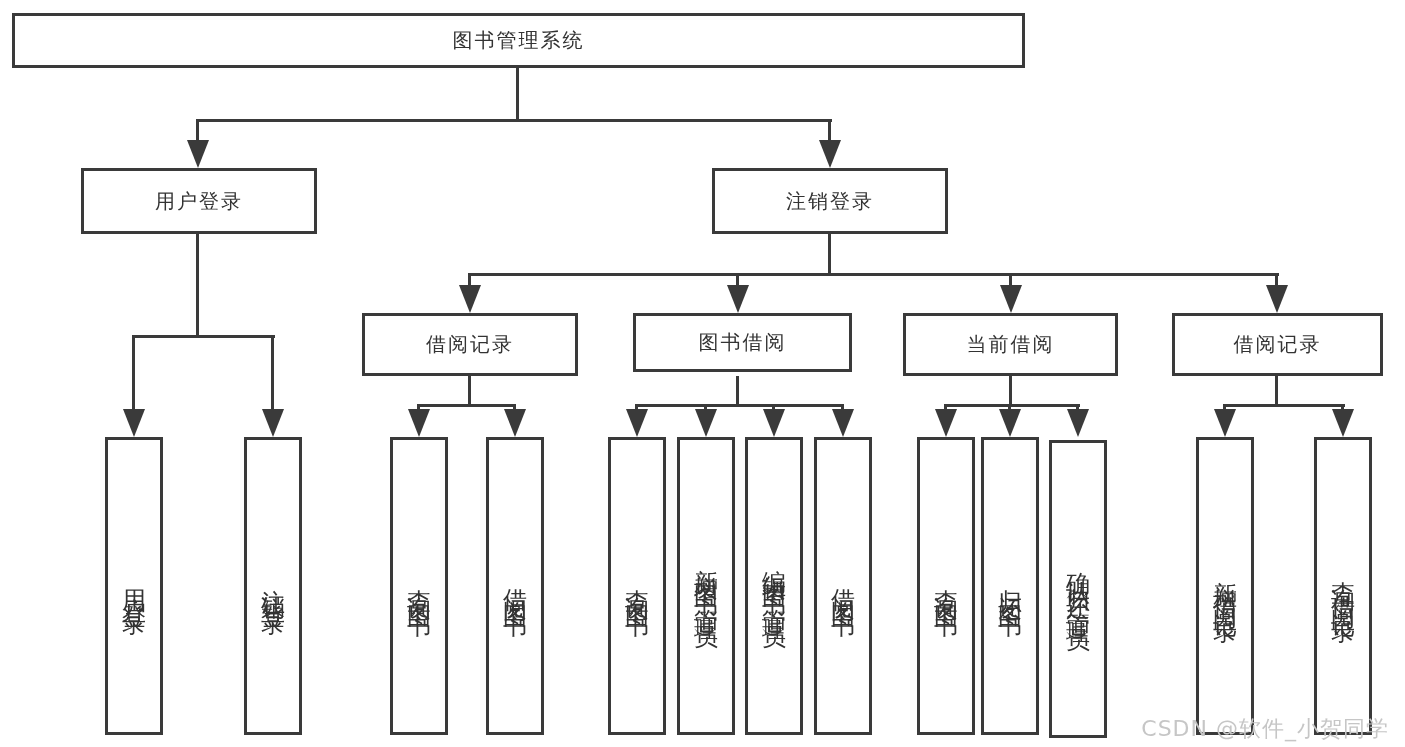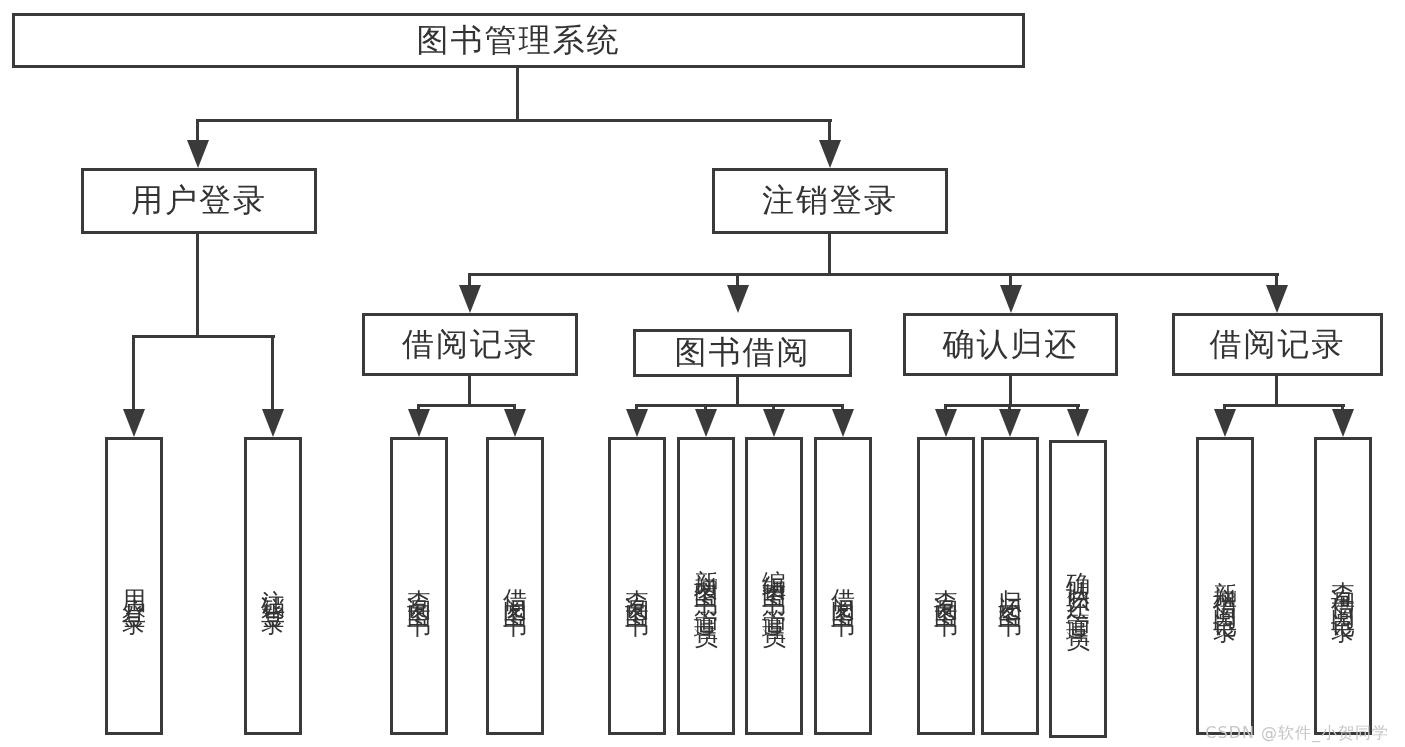--- a/index.html
+++ b/index.html
@@ -17,40 +17,40 @@
     color:var(--text);
     overflow:hidden;
   }
   .box{
     position:absolute;
     box-sizing:border-box;
     border:3px solid var(--line);
     background:var(--bg);
     display:flex;align-items:center;justify-content:center;
   }
-  .hbox{font-size:32px;letter-spacing:2px;white-space:nowrap;}
+  .hbox{font-size:20px;letter-spacing:2px;white-space:nowrap;}
   .leaf .vtext{
     writing-mode:vertical-rl;
     text-orientation:mixed;
     font-size:24px;
     line-height:1;
     letter-spacing:8px;
   }
   .vline{position:absolute;width:3px;background:var(--line);}
   .hline{position:absolute;height:3px;background:var(--line);}
   .arrow{
     position:absolute;width:0;height:0;
     border-left:11px solid transparent;
     border-right:11px solid transparent;
     border-top:28px solid var(--line);
   }
   .watermark{
     position:absolute;
     right:16px;bottom:3px;
-    font-size:16px;
+    font-size:22px;
     letter-spacing:1px;
     color:var(--wm);
     white-space:nowrap;
     z-index:5;
   }
 </style>
 </head>
 <body>
 
 <div class="canvas">
@@ -87,25 +87,25 @@
   <div class="vline" style="left:736px;top:273px;height:16px;"></div>
   <div class="arrow" style="left:727px;top:285px;"></div>
   <div class="vline" style="left:1009px;top:273px;height:16px;"></div>
   <div class="arrow" style="left:1000px;top:285px;"></div>
   <div class="vline" style="left:1275px;top:273px;height:16px;"></div>
   <div class="arrow" style="left:1266px;top:285px;"></div>
 
   <div class="box hbox" style="left:362px;top:313px;width:216px;height:63px;">
     <span>借阅记录</span>
   </div>
-  <div class="box hbox" style="left:633px;top:313px;width:219px;height:48px;margin-top:16px;">
+  <div class="box hbox" style="left:633px;top:313px;width:219px;height:59px;">
     <span>图书借阅</span>
   </div>
   <div class="box hbox" style="left:903px;top:313px;width:215px;height:63px;">
-    <span>确认归还</span>
+    <span>当前借阅</span>
   </div>
   <div class="box hbox" style="left:1172px;top:313px;width:211px;height:63px;">
     <span>借阅记录</span>
   </div>
 
   <div class="vline" style="left:468px;top:376px;height:31px;"></div>
   <div class="hline" style="left:417px;top:404px;width:99px;"></div>
   <div class="vline" style="left:417px;top:404px;height:10px;"></div>
   <div class="arrow" style="left:408px;top:409px;"></div>
   <div class="vline" style="left:513px;top:404px;height:10px;"></div>

